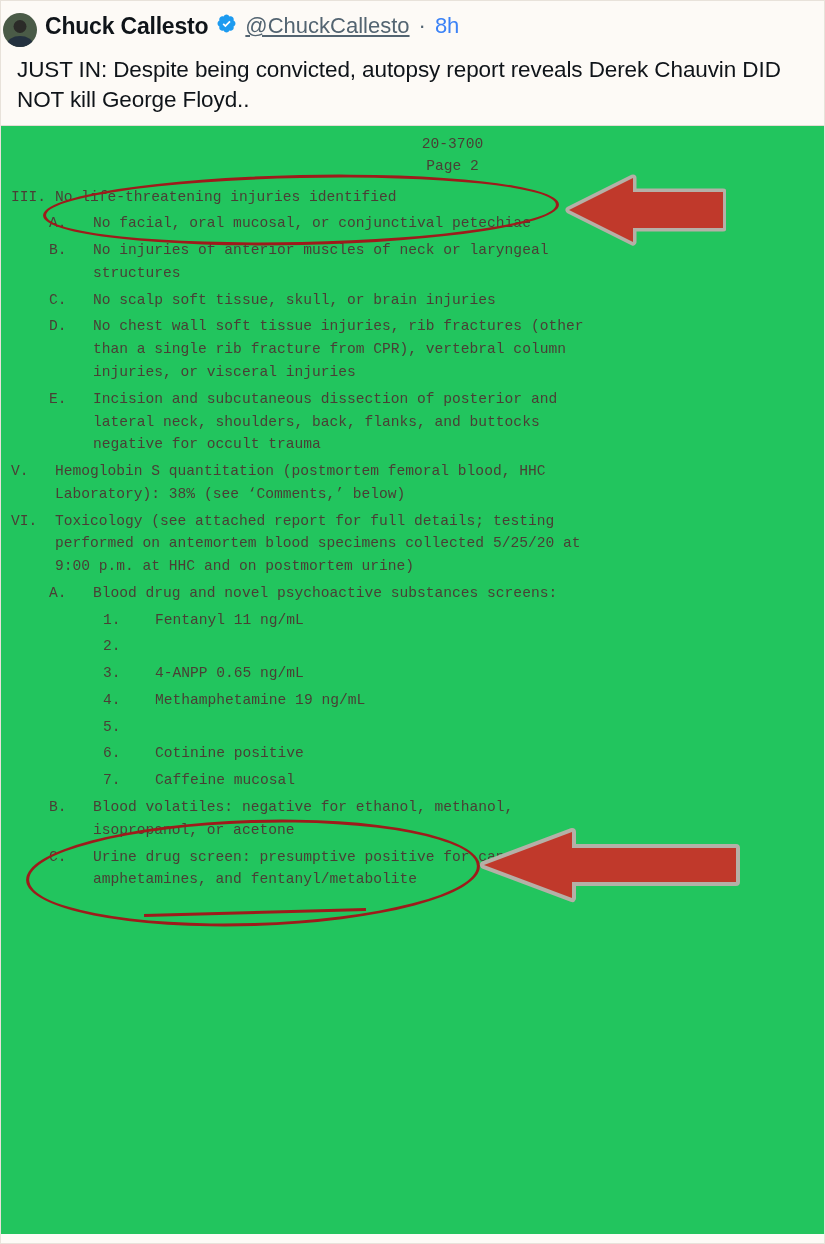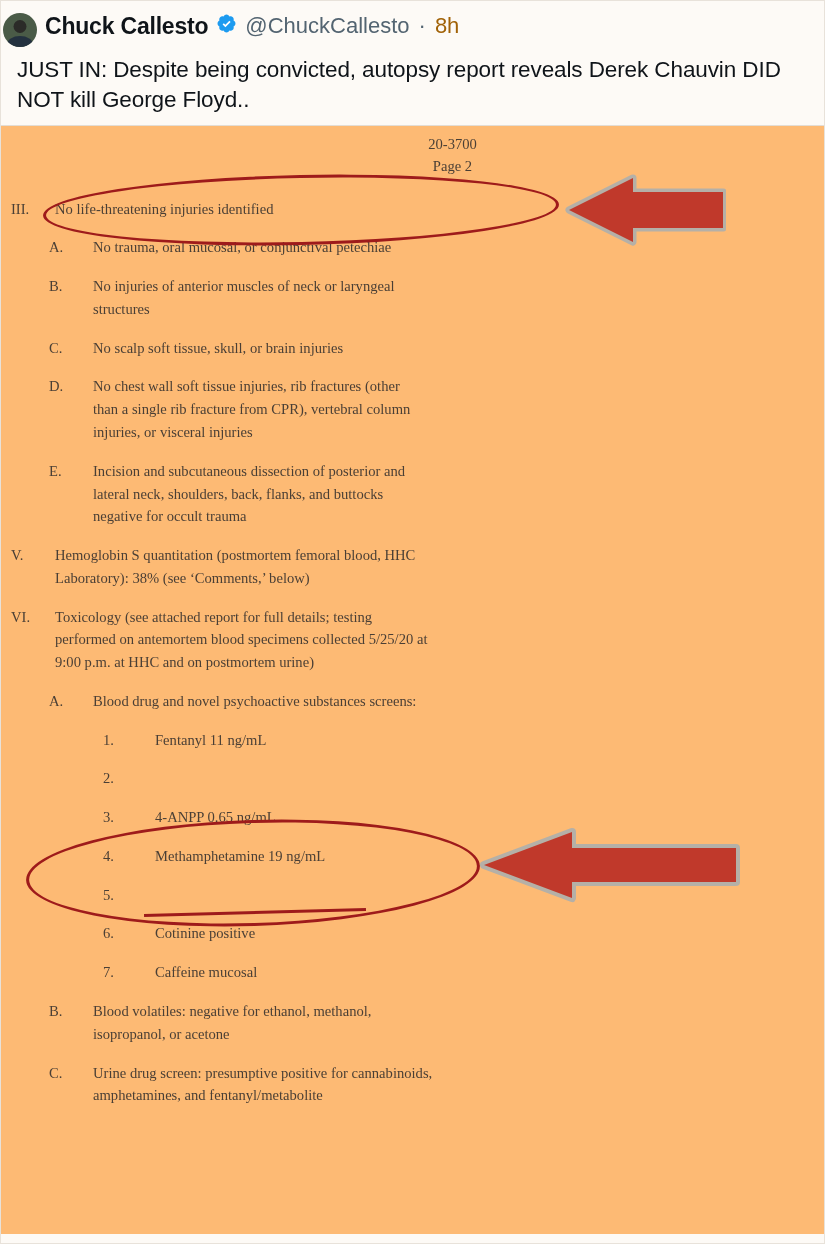--- a/index.html
+++ b/index.html
@@ -71,71 +71,72 @@
   .verified {
     width: 21px;
     height: 21px;
     flex: 0 0 auto;
     display: inline-block;
   }
   .handle {
     font-size: 22px;
     color: #536471;
     white-space: nowrap;
+    text-decoration: underline;
   }
   .dot-sep {
     font-size: 22px;
     color: #536471;
     margin: 0 1px;
   }
   .timestamp {
     font-size: 22px;
-    color: #a16207;
+    color: #3b82f6;
     white-space: nowrap;
   }
 
   .tweet-text {
     padding: 4px 4px 10px 16px;
     font-size: 22.5px;
     line-height: 1.33;
     color: #0f1419;
     letter-spacing: -0.1px;
   }
 
   .divider {
     height: 1px;
     background: #e3ddd5;
     width: 100%;
   }
 
   
   .doc {
     position: relative;
-    background: #fdba74;
+    background: #22c55e;
     padding: 8px 0 0 0;
-    font-family: Liberation Serif, serif;
+    font-family: Liberation Mono, monospace;
     color: #4a3f35;
     font-size: 14.6px;
     line-height: 1.56;
     height: 1108px;
     box-sizing: border-box;
   }
   .doc-head {
     text-align: center;
     margin-left: 80px;
     line-height: 1.5;
     font-size: 14.6px;
     color: #4a3f35;
   }
   .doc-body {
     padding: 4px 14px 0 10px;
   }
   .row {
     display: flex;
-    margin-top: 16px;
+    margin-top: 4px;
   }
   .lbl {
     flex: 0 0 auto;
     width: 44px;
     text-align: left;
     white-space: pre;
   }
   .lbl.indent1 { width: 44px; margin-left: 38px; }
   .lbl.indent2 { width: 52px; margin-left: 92px; }
   .txt { flex: 1 1 auto; white-space: pre-wrap; }
@@ -190,21 +191,21 @@
     </div>
 
     <div class="doc-body">
 
       <div class="row">
         <span class="lbl">III.</span>
         <span class="txt">No life-threatening injuries identified</span>
       </div>
       <div class="row">
         <span class="lbl indent1">A.</span>
-        <span class="txt">No trauma, oral mucosal, or conjunctival petechiae</span>
+        <span class="txt">No facial, oral mucosal, or conjunctival petechiae</span>
       </div>
       <div class="row">
         <span class="lbl indent1">B.</span>
         <span class="txt">No injuries of anterior muscles of neck or laryngeal
 structures</span>
       </div>
       <div class="row">
         <span class="lbl indent1">C.</span>
         <span class="txt">No scalp soft tissue, skull, or brain injuries</span>
       </div>

